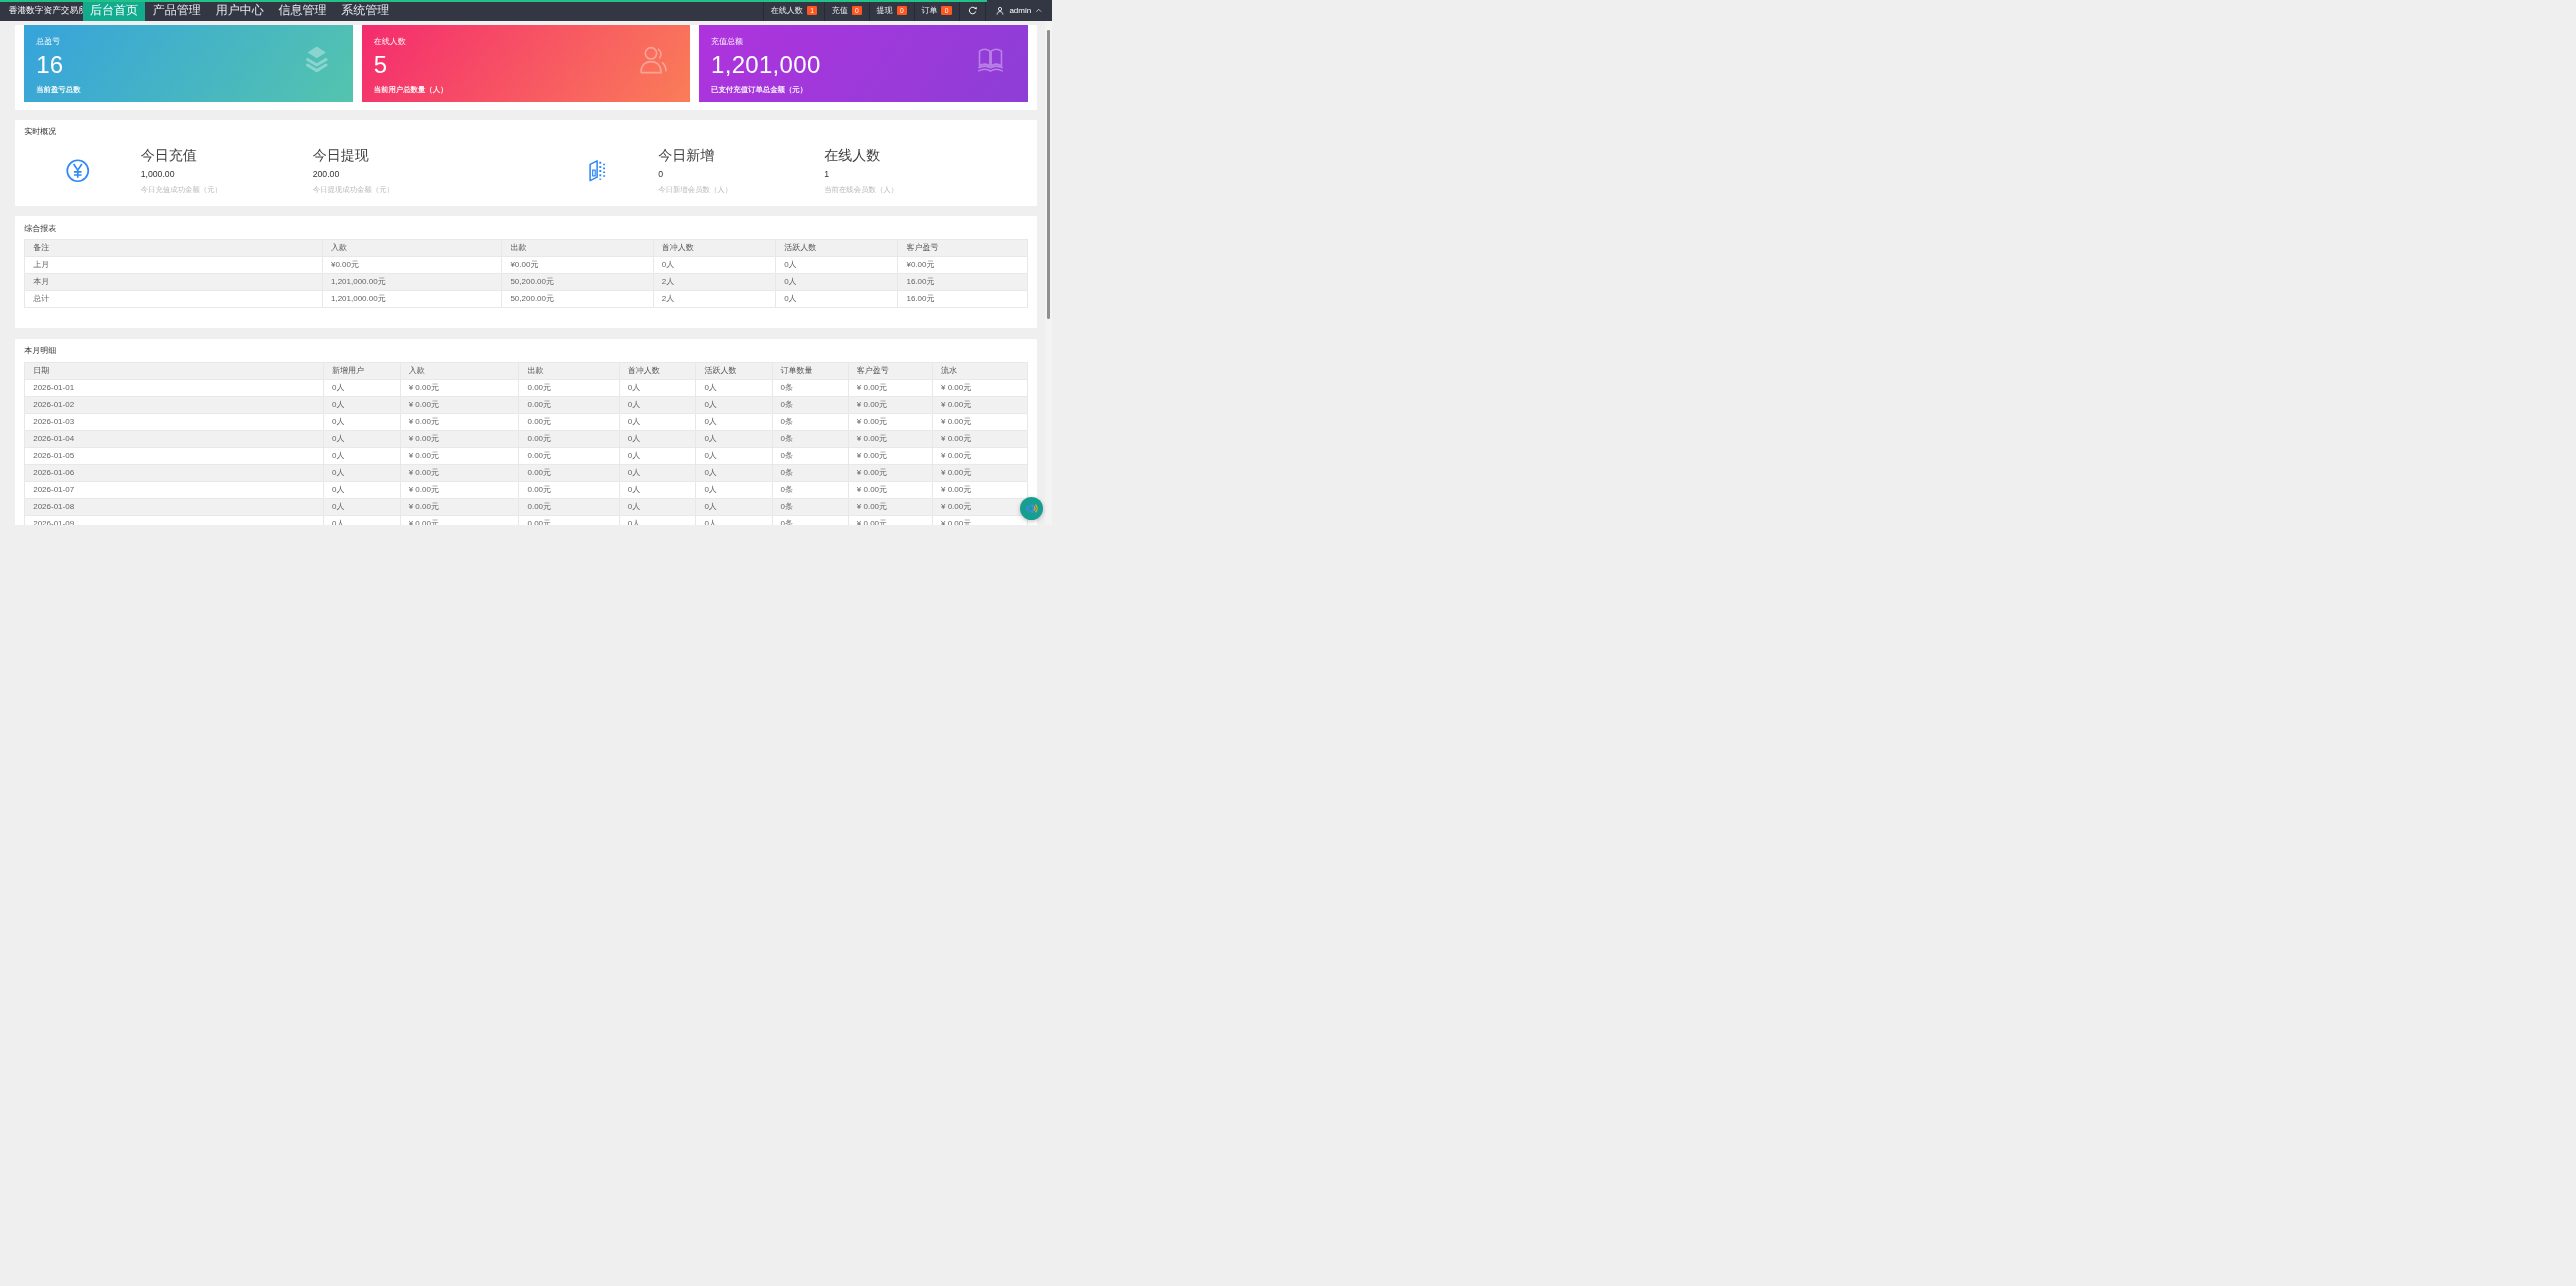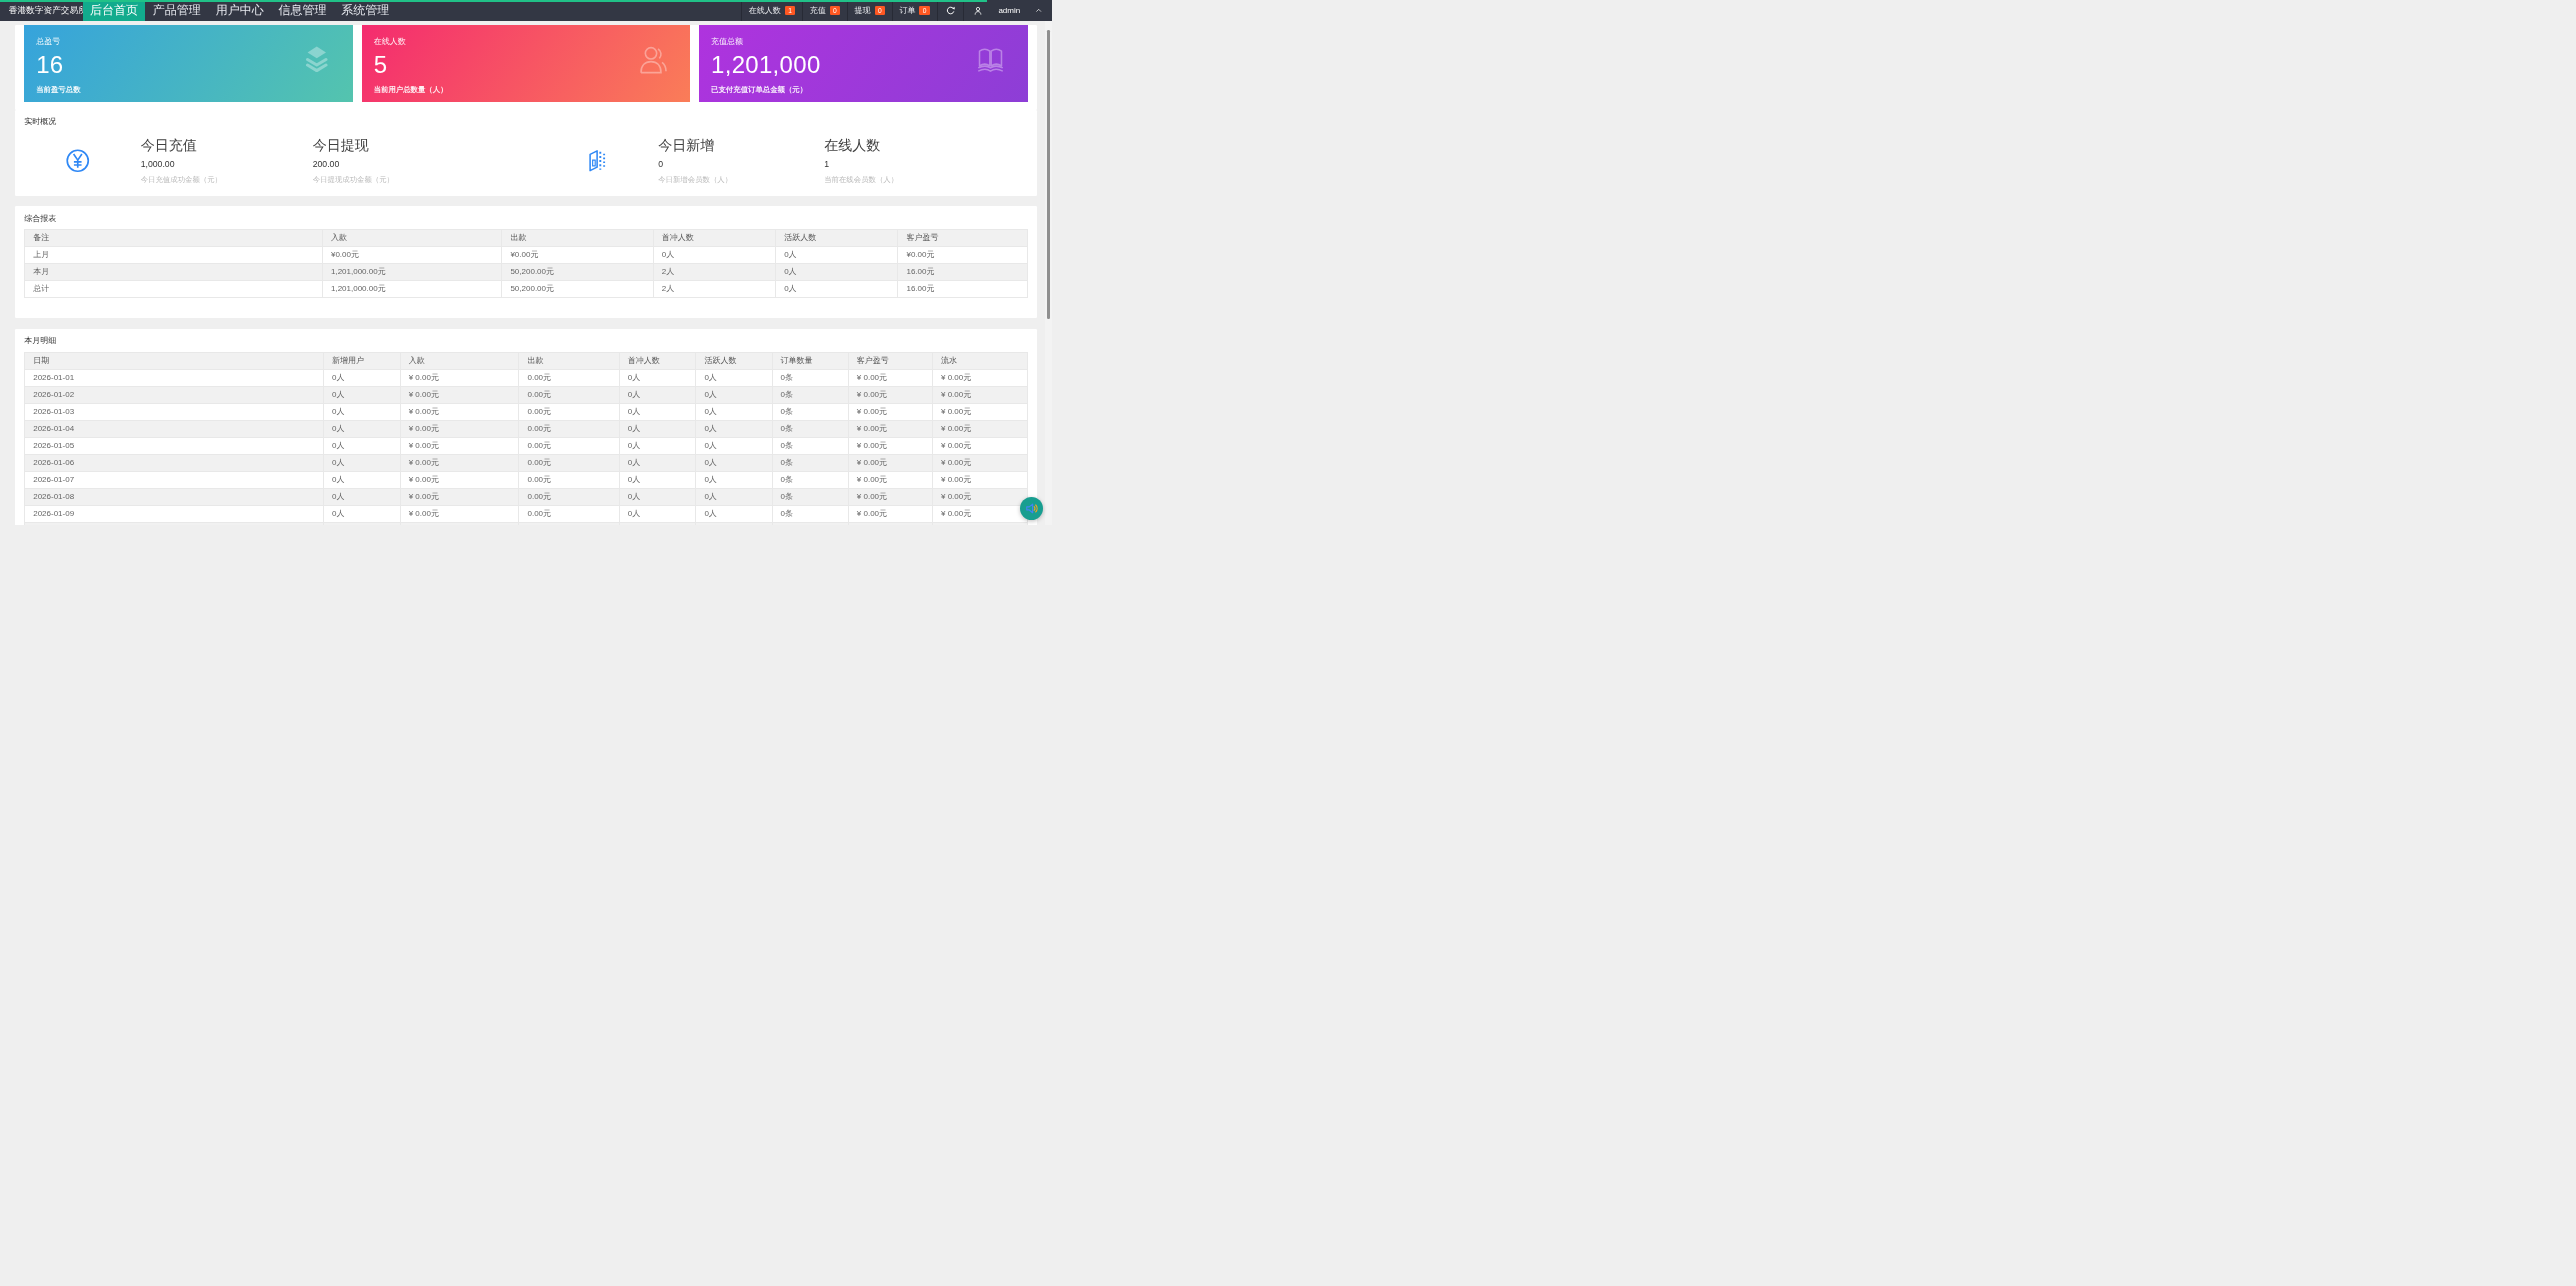--- a/index.html
+++ b/index.html
@@ -13,21 +13,21 @@
   .navbar{height:21px;background:#333744;display:flex;align-items:stretch;position:relative;z-index:10;}
   .progress-bar{position:absolute;top:0;left:0;height:2px;width:93.8%;background:#21c188;z-index:12;}
   .brand{color:#fff;font-size:8.7px;display:flex;align-items:center;padding:0 0 0 8.7px;width:74px;white-space:nowrap;}
   .nav-menu{display:flex;align-items:stretch;}
   .nav-item{display:flex;align-items:center;padding:0 7.4px;color:#e7e9ef;font-size:12px;cursor:pointer;white-space:nowrap;}
   .nav-item.active{background:#12ab8d;color:#fff;}
   .nav-right{margin-left:auto;display:flex;align-items:stretch;}
   .nav-stat{display:flex;align-items:center;gap:4px;padding:0 6.7px;border-left:0.7px solid rgba(0,0,0,.22);color:#edeef2;cursor:pointer;white-space:nowrap;}
   .badge{background:#ff5722;color:#fff;font-size:6.7px;line-height:8px;padding:0.7px 3.4px;border-radius:1.3px;}
   .nav-icon-btn{display:flex;align-items:center;padding:0 8px;border-left:0.7px solid rgba(0,0,0,.22);cursor:pointer;}
-  .nav-user{display:flex;align-items:center;gap:15px;padding:0 9.4px;border-left:0.7px solid rgba(0,0,0,.22);color:#fff;cursor:pointer;}
+  .nav-user{display:flex;align-items:center;gap:4px;padding:0 9.4px;border-left:0.7px solid rgba(0,0,0,.22);color:#fff;cursor:pointer;}
   
   .panel{background:#fff;margin:0 14.8px;border-radius:1.3px;}
   .panel-title{padding:7.4px 9.4px 5.4px;font-size:8px;color:#333;line-height:10px;}
   
   .cards{display:flex;gap:8.7px;padding:0 9.4px 8px;}
   .card{flex:1;height:77px;box-sizing:border-box;position:relative;color:#fff;padding:10.7px 12px;overflow:hidden;}
   .card .c-title{font-size:8px;opacity:.96;}
   .card .c-value{font-size:24px;font-weight:400;margin-top:4.7px;letter-spacing:0.3px;}
   .card .c-desc{font-size:7.4px;margin-top:6px;opacity:.92;font-weight:bold;}
   .card .c-icon{position:absolute;right:21.5px;top:19px;opacity:.45;}
@@ -139,21 +139,21 @@
       <svg class="c-icon" width="31" height="31" viewBox="0 0 48 48">
         <path d="M7,11 C12,7.5 18,7.5 23,11 V34 C18,30.5 12,30.5 7,34 Z" stroke="rgba(255,255,255,0.8)" stroke-width="2.4" fill="none" stroke-linejoin="round"></path>
         <path d="M41,11 C36,7.5 30,7.5 25,11 V34 C30,30.5 36,30.5 41,34 Z" stroke="rgba(255,255,255,0.8)" stroke-width="2.4" fill="none" stroke-linejoin="round"></path>
         <path d="M5,37 C12,33.5 19,33.5 24,37 C29,33.5 36,33.5 43,37" stroke="rgba(255,255,255,0.8)" stroke-width="2.4" fill="none"></path>
         <path d="M5,42 C12,38.5 19,38.5 24,42 C29,38.5 36,38.5 43,42" stroke="rgba(255,255,255,0.8)" stroke-width="2.4" fill="none"></path>
       </svg>
     </div>
   </div>
 </div>
 
-<div class="panel" style="">
+<div class="panel" style="margin-top:10px;">
   <div class="panel-title">实时概况</div>
   <div class="rt-row">
     <span class="rt-icon rt-i1">
       <svg width="25.5" height="25.5" viewBox="0 0 40 40">
         <circle cx="20" cy="20" r="16.5" stroke="#2f88f5" stroke-width="2.6" fill="none"></circle>
         <path d="M13.5,9.5 L20,19 L26.5,9.5 M20,19 V31 M14,21.8 H26 M14,26.6 H26" stroke="#2f88f5" stroke-width="2.6" fill="none"></path>
       </svg>
     </span>
     <div class="rt-c1">
       <div class="rt-label">今日充值</div>

